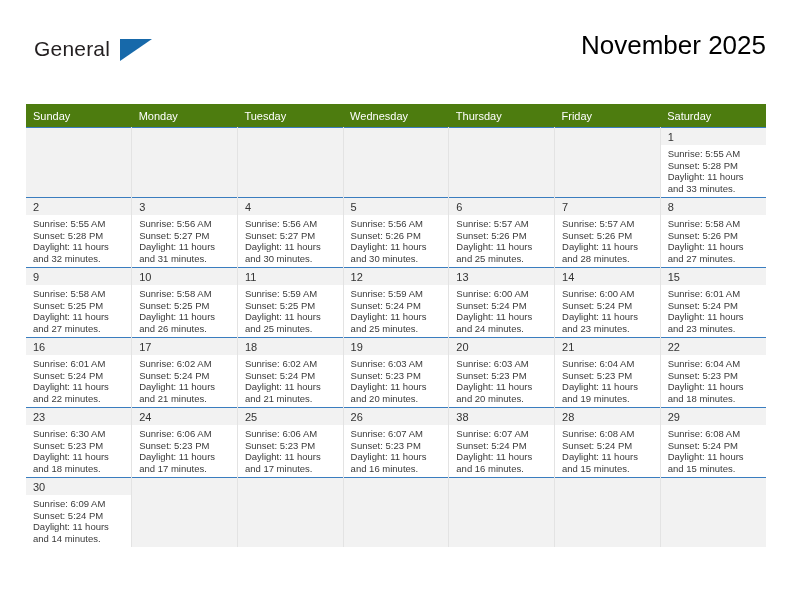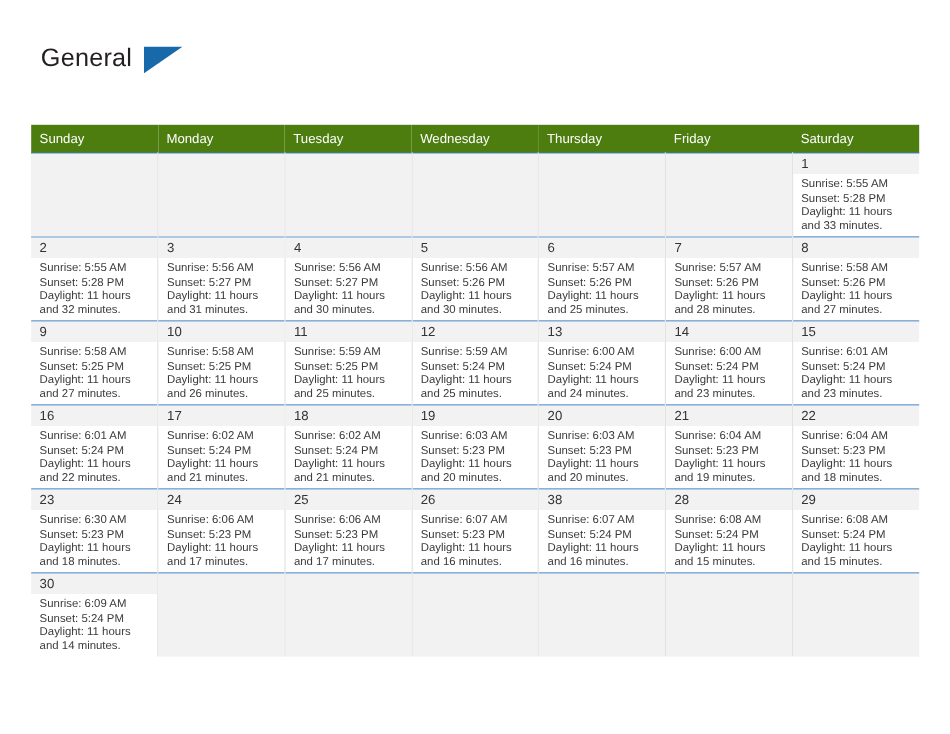--- a/index.html
+++ b/index.html
@@ -145,20 +145,21 @@
 
   <div class="header">
 
     <div class="brand">
       <span class="brand-general">General</span>
       <span class="brand-tri"></span>
       <span class="brand-blue">Blue</span>
     </div>
 
     <div class="title-wrap">
+      <div class="cal-title">November 2025</div>
     </div>
 
   </div>
 
   <table class="calendar">
     <thead>
       <tr id="weekday-row">
           <th>Sunday</th>
           <th>Monday</th>
           <th>Tuesday</th>

